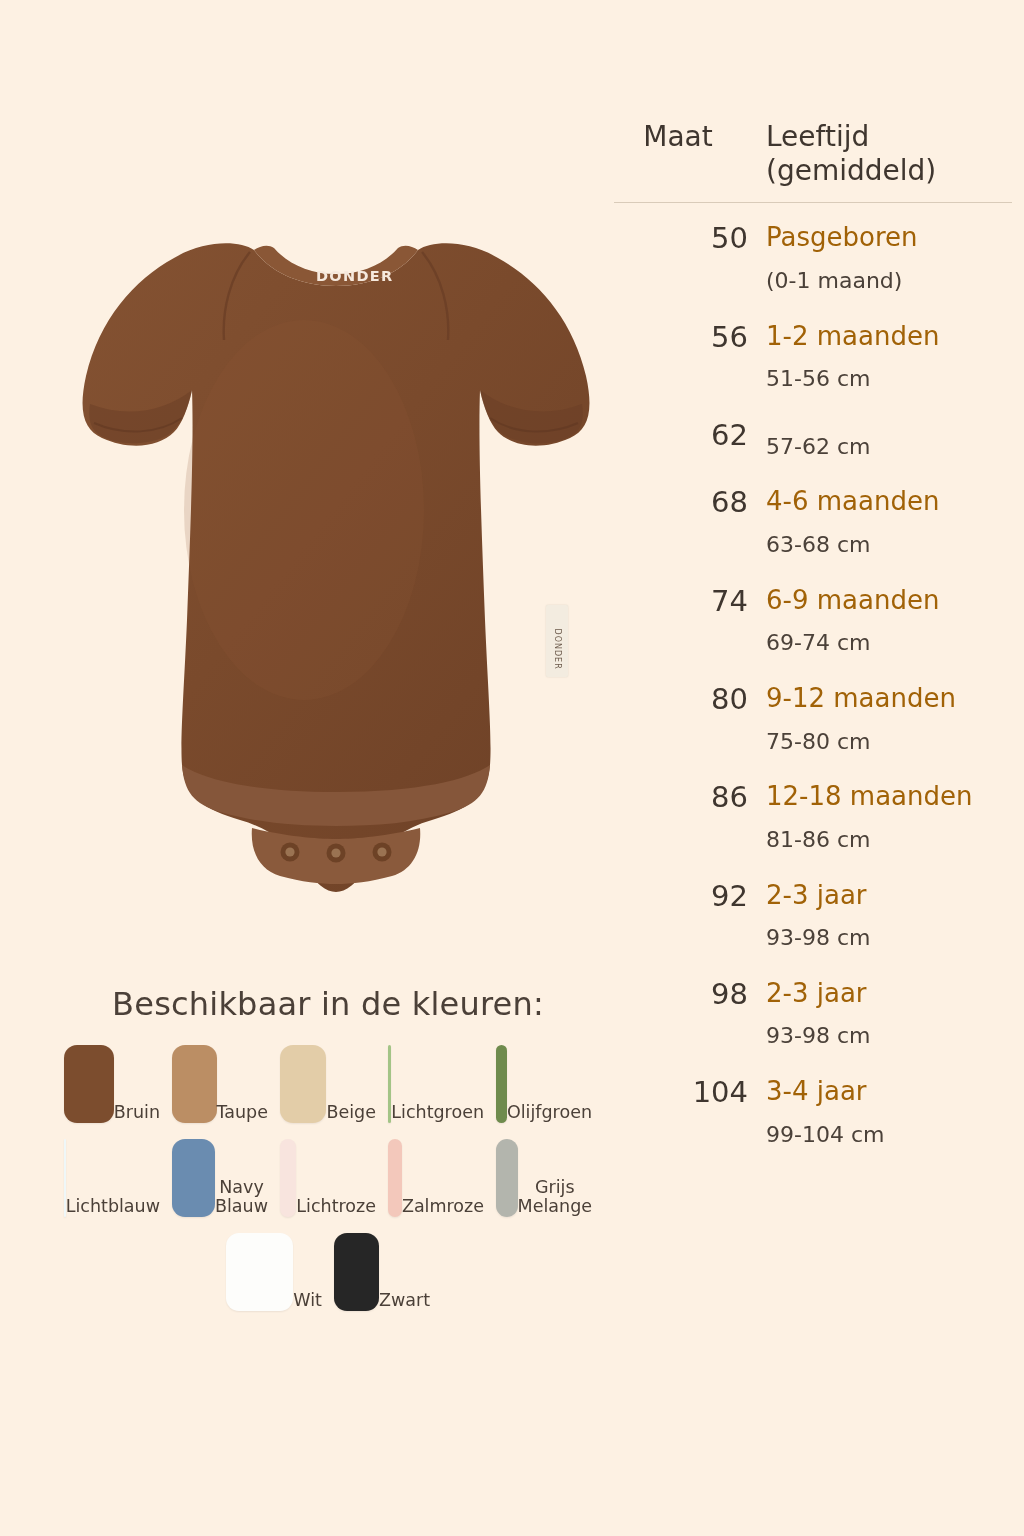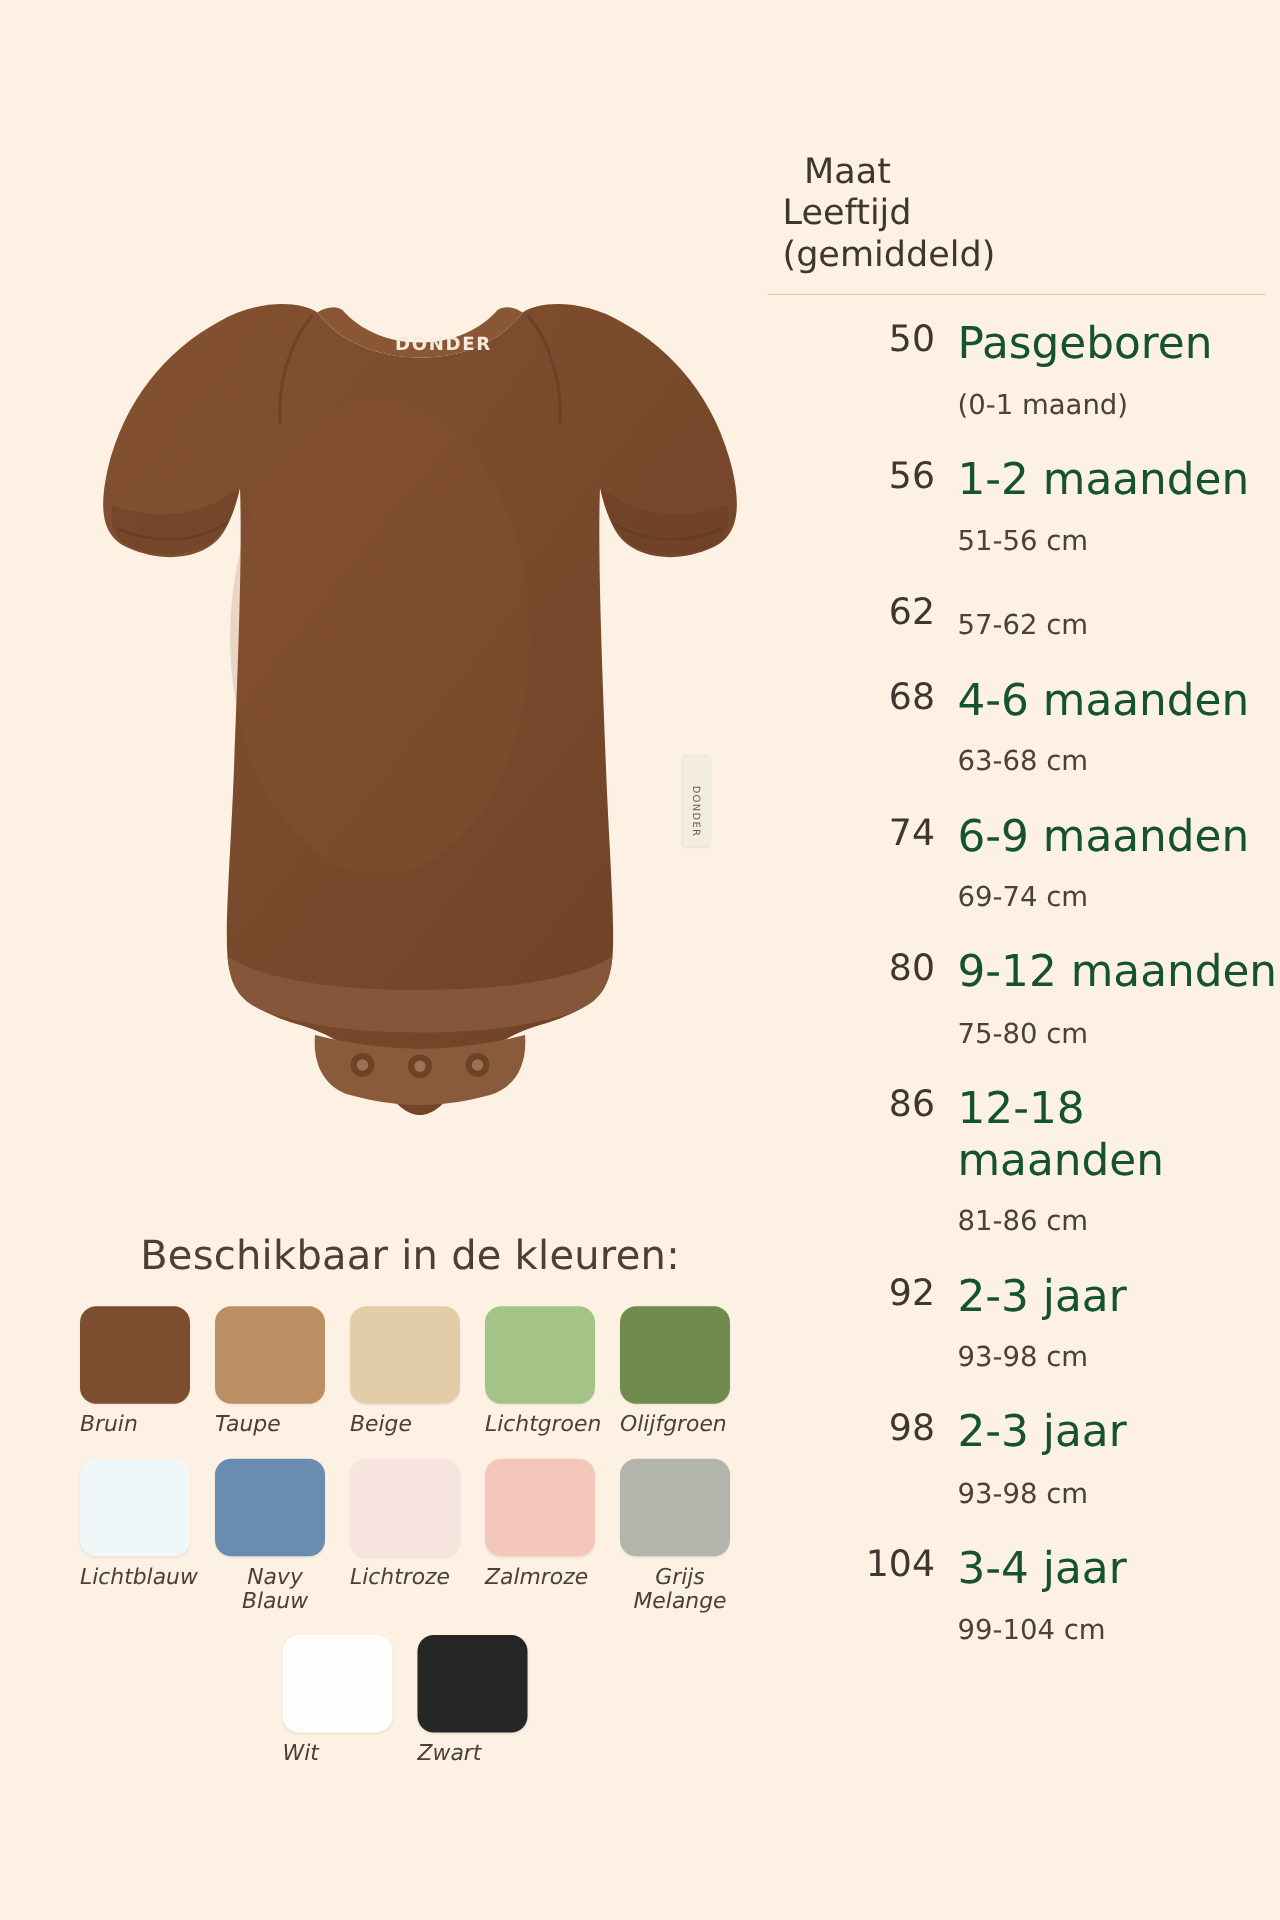--- a/index.html
+++ b/index.html
@@ -114,23 +114,22 @@
     display: flex;
     justify-content: center;
     align-items: flex-start;
     gap: 12px;
     margin-bottom: 16px;
   }
 
   .swatch-item {
     width: 96px;
     display: flex;
-    flex-direction: column;
-    align-items: flex-start;
-    font-style: italic;
+    flex-direction: row;
+    align-items: flex-end;
   }
 
   .swatch-chip {
     width: 88px;
     height: 78px;
     border-radius: 13px;
     box-shadow: 0 1px 2px rgba(0,0,0,0.07);
   }
 
   .swatch-label {
@@ -138,21 +137,20 @@
     font-size: 17.5px;
     color: #4b4038;
     text-align: center;
     line-height: 1.12;
   }
 
   
   .table-head {
     display: flex;
     padding-bottom: 14px;
-    flex-direction: column;
   }
   .th-size {
     width: 140px;
     font-size: 28px;
     color: #3f362f;
     text-align: center;
   }
   .th-age {
     flex: 1;
     font-size: 28px;
@@ -179,22 +177,22 @@
     font-size: 29px;
     color: #3f362f;
     line-height: 1;
     padding-top: 2px;
   }
   .td-age {
     flex: 1;
     padding-left: 18px;
   }
   .age-main {
-    font-size: 35px;
-    color: #14532d;
+    font-size: 26px;
+    color: #a16207;
     line-height: 1.18;
   }
   .age-sub {
     font-size: 22px;
     color: #4b4139;
     line-height: 1.3;
     margin-top: 14px;
   }
 </style>
 </head>

